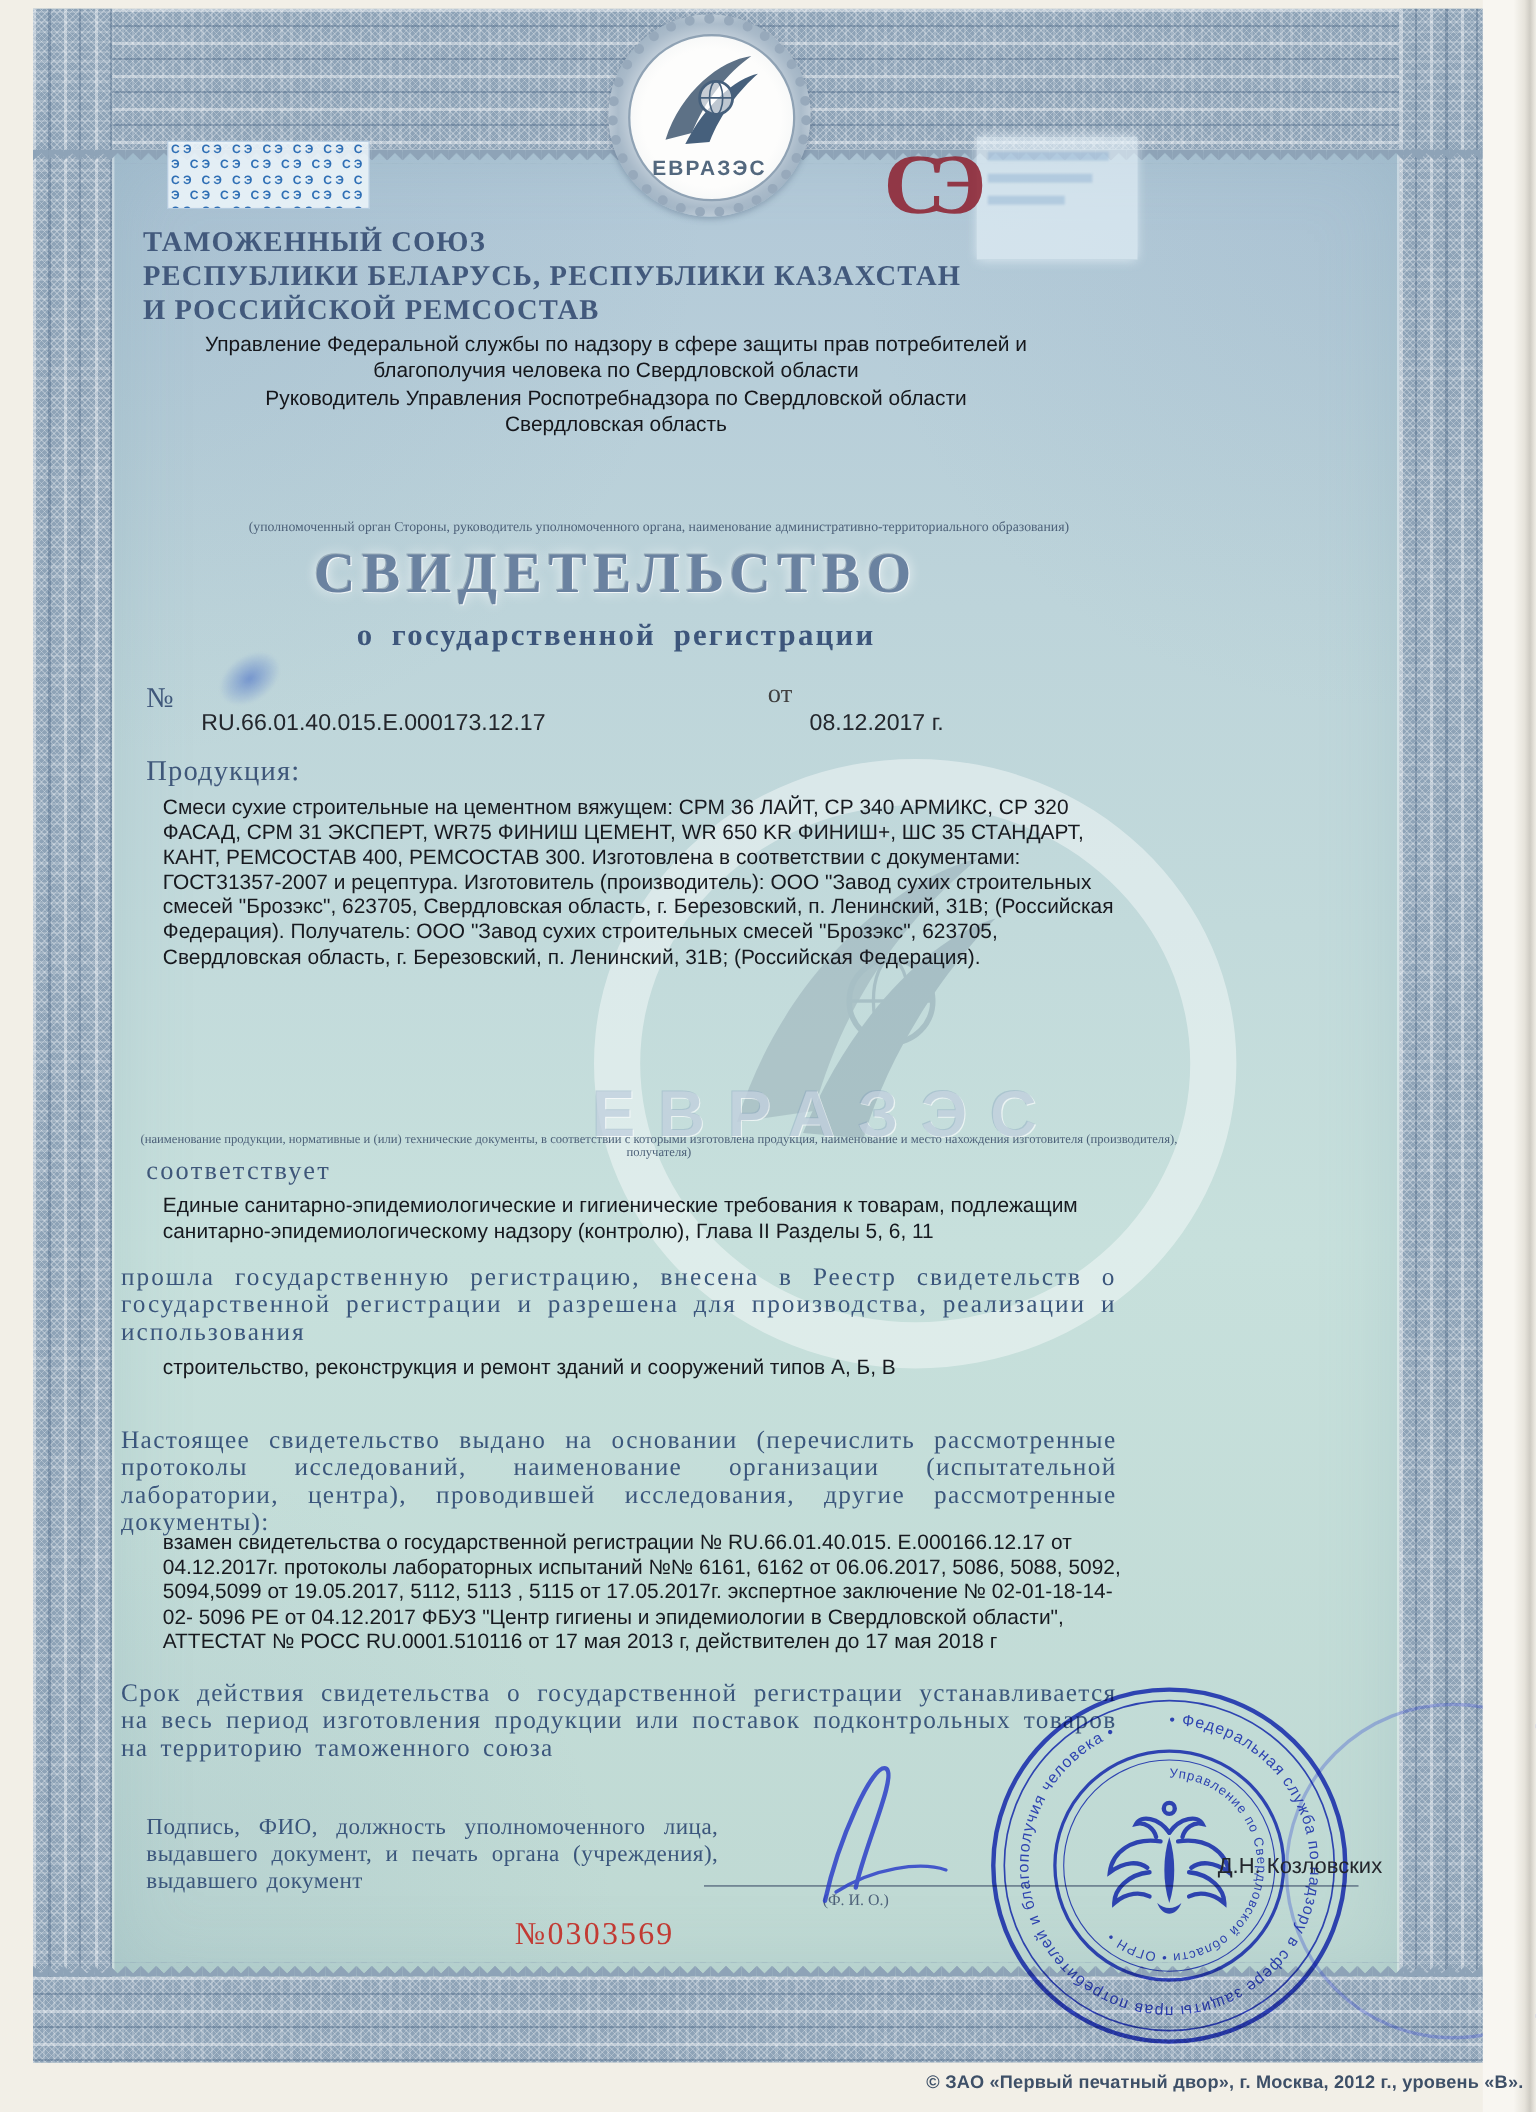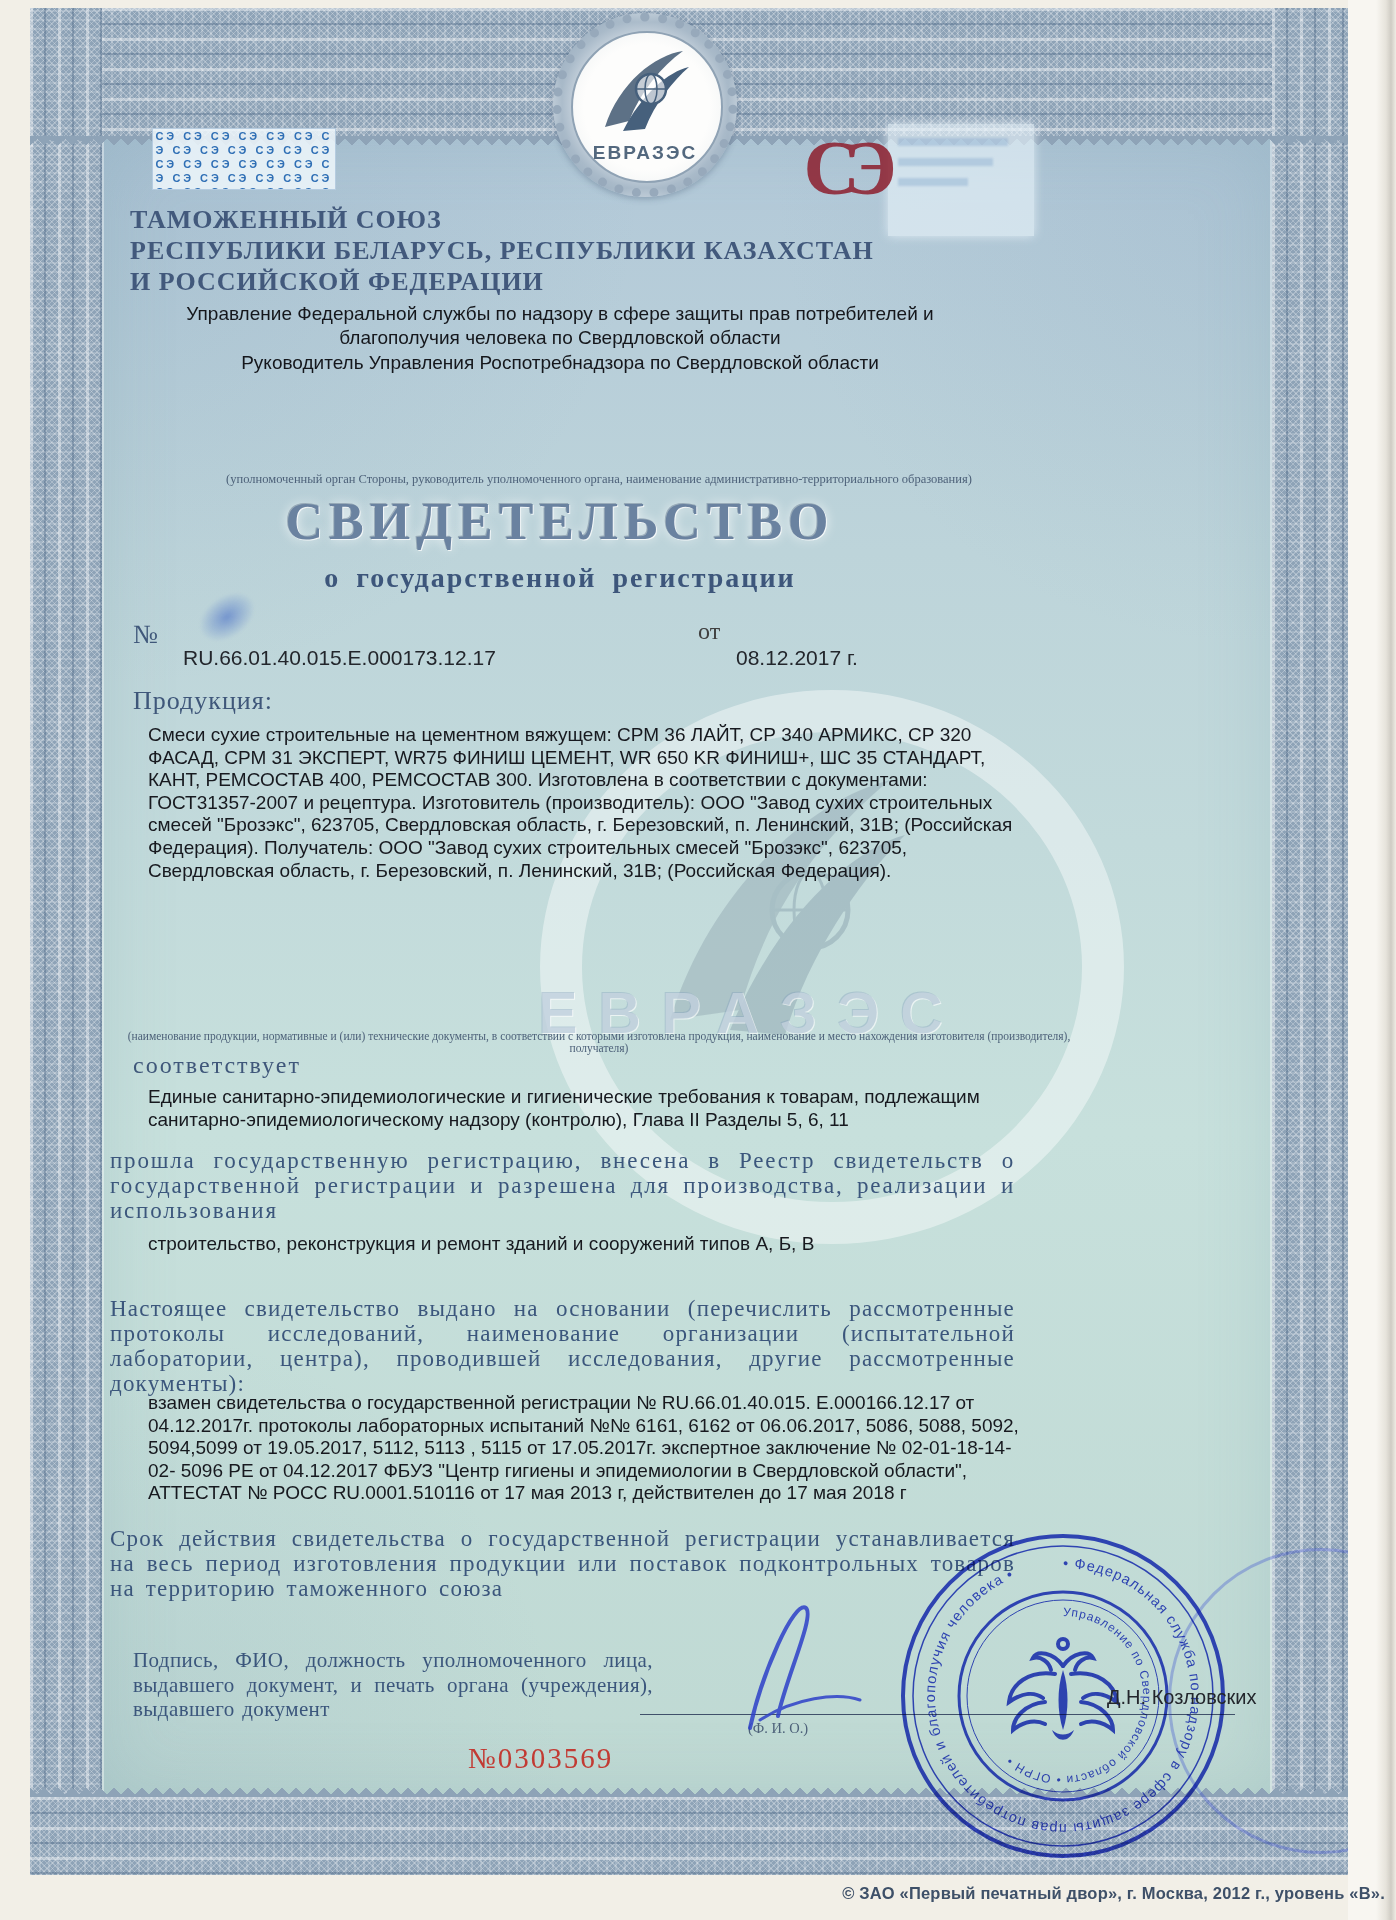--- a/index.html
+++ b/index.html
@@ -157,26 +157,27 @@
   <div class="se-red">СЭ</div>
   <div class="faded-stamp">
     <div class="faded-line" style="top:14px;width:110px;"></div>
     <div class="faded-line" style="top:34px;width:95px;"></div>
     <div class="faded-line" style="top:54px;width:70px;"></div>
   </div>
 
   <div class="union-title">
     <div class="l">ТАМОЖЕННЫЙ СОЮЗ</div>
     <div class="l">РЕСПУБЛИКИ БЕЛАРУСЬ, РЕСПУБЛИКИ КАЗАХСТАН</div>
-    <div class="l">И РОССИЙСКОЙ ФЕДЕРАЦИИ</div>
+    <div class="l">И РОССИЙСКОЙ РЕМСОСТАВ</div>
   </div>
 
   <div class="authority">
     <div>Управление Федеральной службы по надзору в сфере защиты прав потребителей и благополучия человека по Свердловской области</div>
     <div class="head">Руководитель Управления Роспотребнадзора по Свердловской области</div>
+    <div>Свердловская область</div>
   </div>
   <div class="caption authority-caption">(уполномоченный орган Стороны, руководитель уполномоченного органа, наименование административно-территориального образования)</div>
 
   <div class="doc-title">СВИДЕТЕЛЬСТВО</div>
   <div class="doc-subtitle">о государственной регистрации</div>
 
   <div class="num-label">№</div>
   <div class="ink-smudge"></div>
   <div class="num-value">RU.66.01.40.015.E.000173.12.17</div>
   <div class="date-label">от</div>

